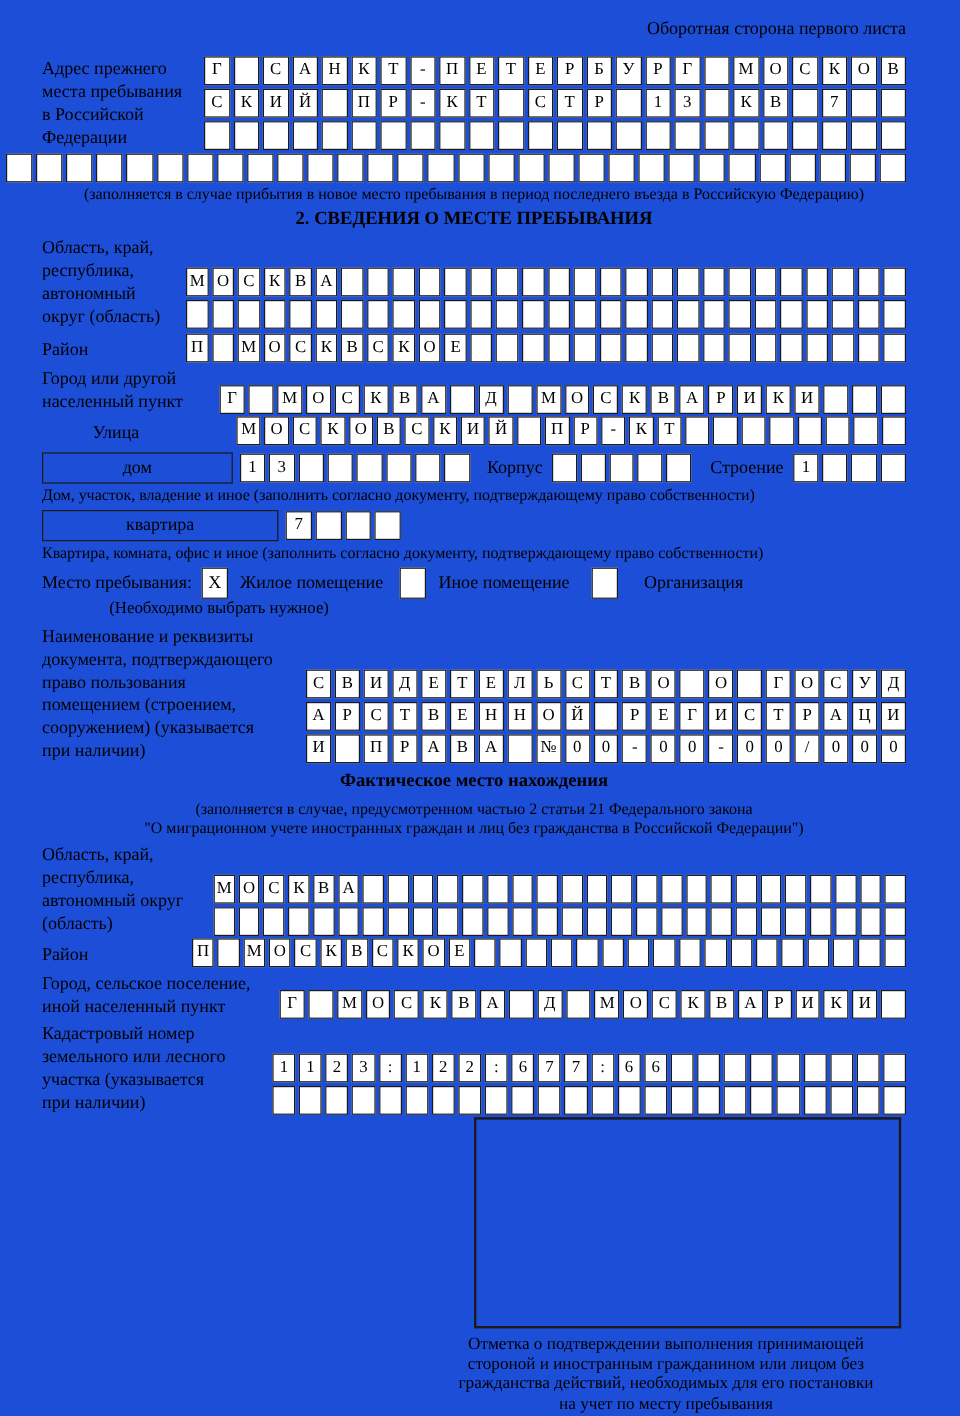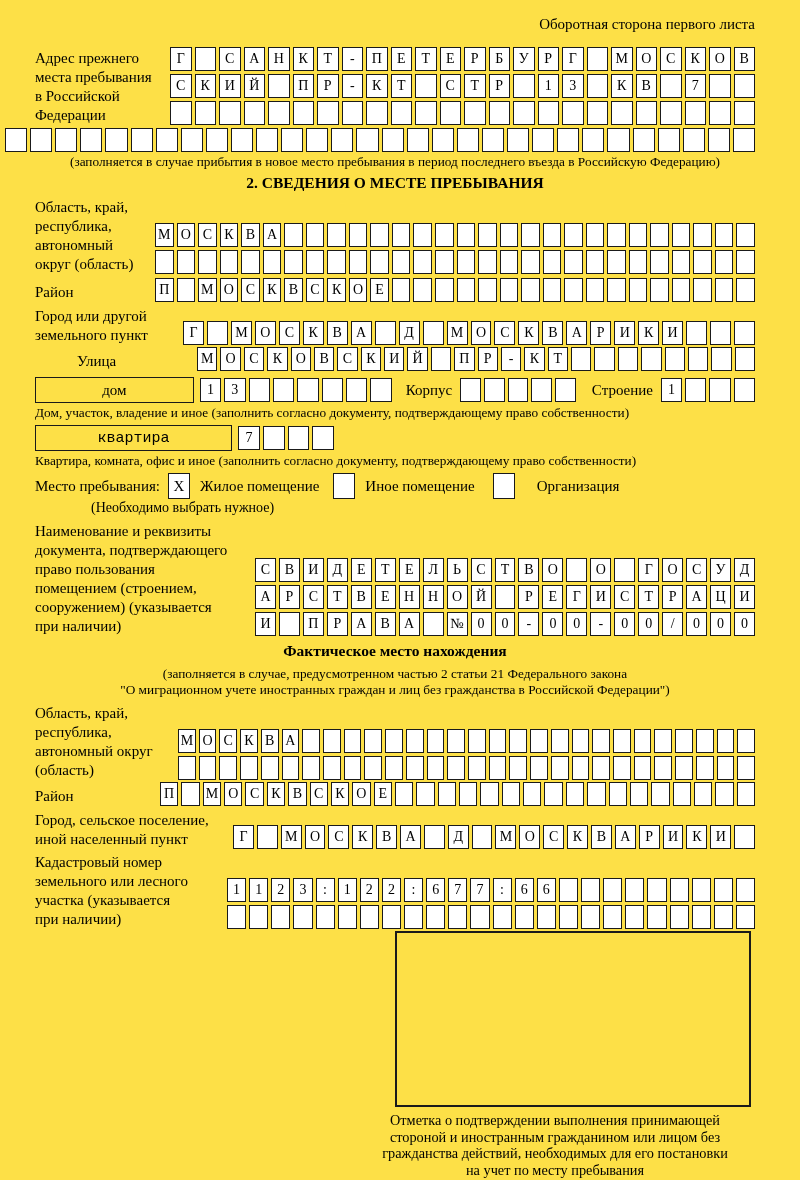--- a/index.html
+++ b/index.html
@@ -1,20 +1,20 @@
 <!DOCTYPE html>
 <html><head>
 <meta charset="utf-8">
 <style>
   html,body { margin:0; padding:0; background:#ffffff; }
   .page {
     width:800px; height:1180px; box-sizing:border-box;
     padding:16px 45px 0 35px;
     font-family:"Liberation Serif","DejaVu Serif",serif;
-    color:#000; overflow:hidden; background:#fde047;
+    color:#000; overflow:hidden; background:#1d4ed8;
   }
   .header-note { text-align:right; font-size:15px; margin-bottom:14px; }
 
   .frow { display:flex; align-items:flex-end; margin-bottom:4px; }
   .flabel { font-size:15px; line-height:19px; flex:0 0 auto; }
   .rowstack { display:flex; flex-direction:column; gap:3px; flex:0 0 auto; }
 
   .cellrow { display:grid; grid-template-columns:repeat(var(--n),1fr); gap:0 3px; }
   .cell {
     border:1.7px solid #1a1a1a; height:22px; background:#fff;
@@ -284,21 +284,21 @@
         <span class="cell">&nbsp;</span>
         <span class="cell">&nbsp;</span>
         <span class="cell">&nbsp;</span>
         <span class="cell">&nbsp;</span>
       </div>
   </div>
 
   <div class="frow mb2">
     <div class="flabel" style="width:148px;">
         <div>Город или другой</div>
-        <div>земельного пункт</div>
+        <div>населенный пункт</div>
       </div>
     <div class="cellrow w572" style="--n: 24;">
         <span class="cell">Г</span>
         <span class="cell">&nbsp;</span>
         <span class="cell">М</span>
         <span class="cell">О</span>
         <span class="cell">С</span>
         <span class="cell">К</span>
         <span class="cell">В</span>
         <span class="cell">А</span>
@@ -375,21 +375,21 @@
     <div class="cellrow" style="width: 96px; --n: 4;">
         <span class="cell">1</span>
         <span class="cell">&nbsp;</span>
         <span class="cell">&nbsp;</span>
         <span class="cell">&nbsp;</span>
       </div>
   </div>
   <div class="note-left">Дом, участок, владение и иное (заполнить согласно документу, подтверждающему право собственности)</div>
 
   <div class="inline-row">
-    <div class="named-box" style="width:195px;font-family:Liberation Mono, monospace;">квартира</div>
+    <div class="named-box" style="width:195px;">квартира</div>
     <div class="cellrow" style="width: 96px; margin-left: 6px; --n: 4;">
         <span class="cell">7</span>
         <span class="cell">&nbsp;</span>
         <span class="cell">&nbsp;</span>
         <span class="cell">&nbsp;</span>
       </div>
   </div>
   <div class="note-left">Квартира, комната, офис и иное (заполнить согласно документу, подтверждающему право собственности)</div>
 
   <div class="stay-row">

